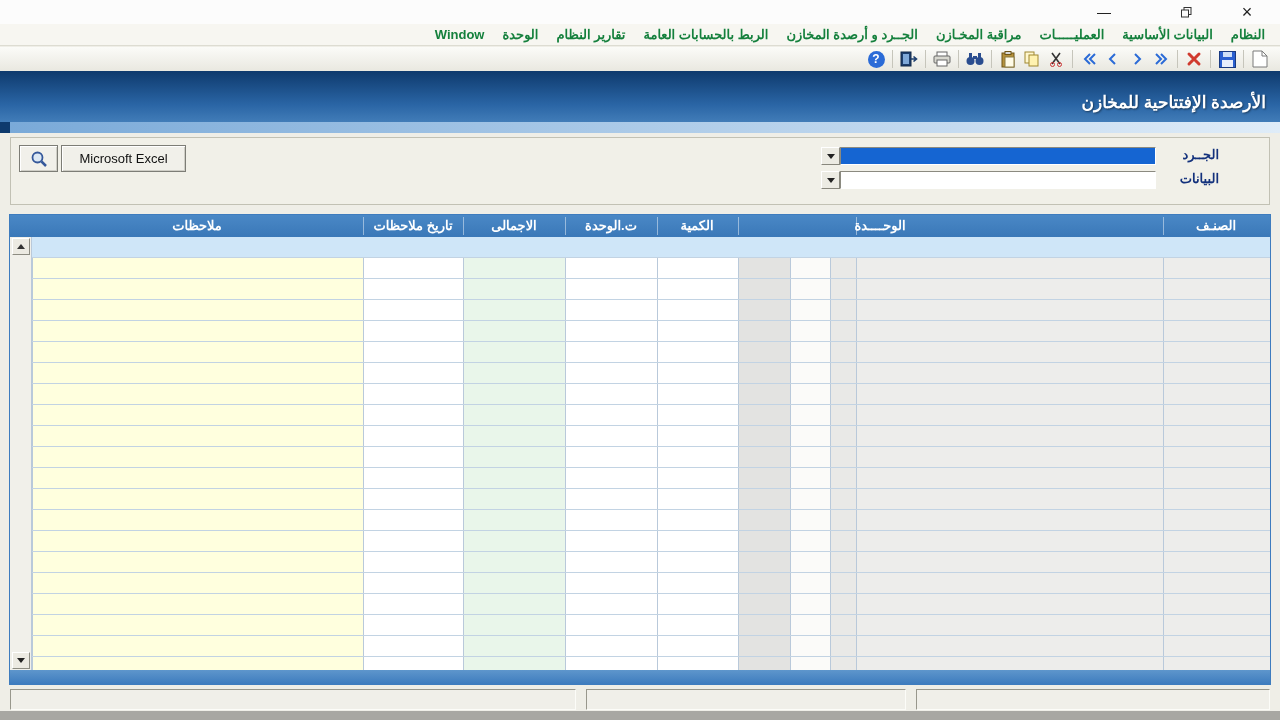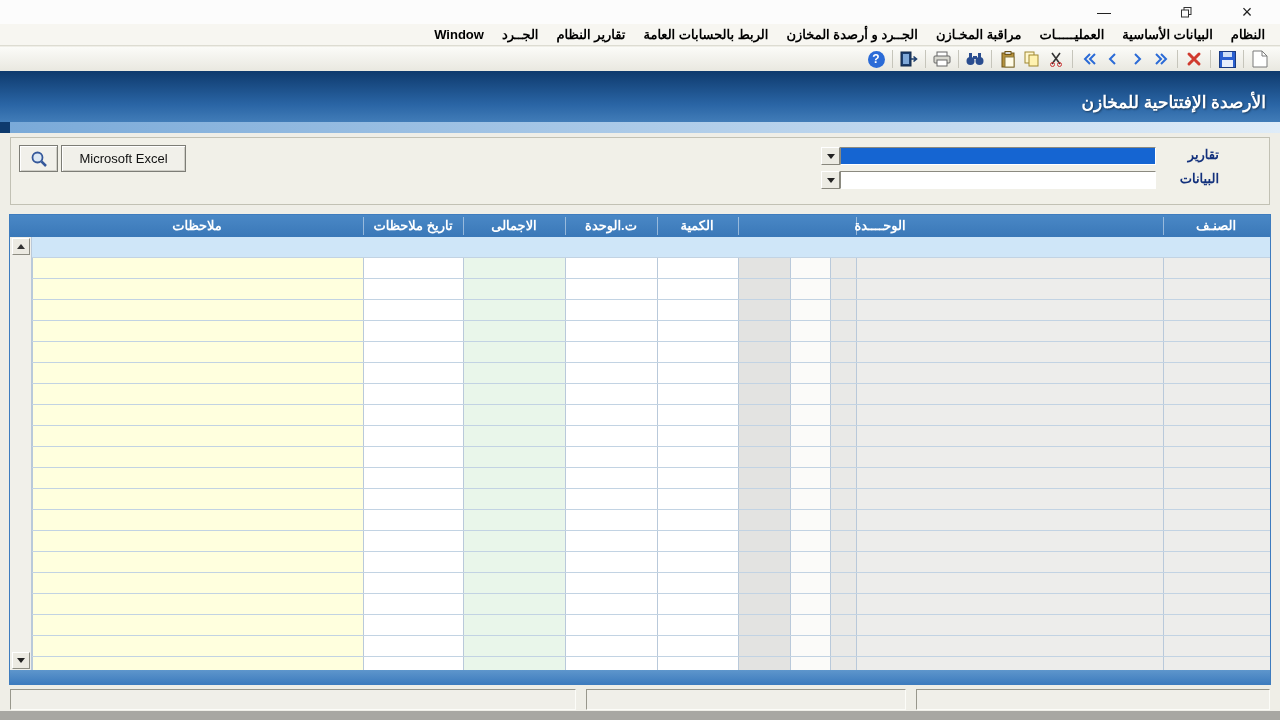--- a/index.html
+++ b/index.html
@@ -9,21 +9,21 @@
     font-family:"Liberation Sans", sans-serif;
   }
   
   .titlebar{position:absolute;top:0;left:0;width:1280px;height:24px;background:#fcfcfc;}
   .win-btn{position:absolute;top:0;height:24px;width:32px;display:flex;align-items:center;justify-content:center;color:#222;font-size:14px;cursor:default;}
   #btn-min{left:1088px;}
   #btn-restore{left:1170px;}
   #btn-close{left:1231px;font-size:18px;}
   
   .menubar{position:absolute;top:24px;left:0;width:1280px;height:22px;background:#f7f6f1;border-bottom:1px solid #dddcd2;display:flex;direction:rtl;align-items:center;padding:0 6px;box-sizing:border-box;}
-  .menu-item{padding:0 9px;font-size:13px;font-weight:700;color:#000000;line-height:21px;white-space:nowrap;}
+  .menu-item{padding:0 9px;font-size:13px;font-weight:700;color:#15803d;line-height:21px;white-space:nowrap;}
   
   .toolbar{position:absolute;top:47px;left:0;width:1280px;height:24px;background:linear-gradient(#fbfbf8,#e9e8e0);display:flex;align-items:center;justify-content:flex-end;padding:0 8px;box-sizing:border-box;}
   .tb-btn{width:24px;height:22px;display:flex;align-items:center;justify-content:center;}
   .tb-sep{width:1px;height:18px;background:#c6c5bb;margin:0 4px;}
   .help-circle{width:17px;height:17px;border-radius:50%;background:#2b6bd7;color:#fff;font-size:12px;font-weight:700;display:flex;align-items:center;justify-content:center;}
   
   .banner{position:absolute;top:71px;left:0;width:1280px;height:61px;background:linear-gradient(#0e3a6d,#2a65a5 55%,#4f8ac3);}
   .banner-title{position:absolute;top:50%;right:14px;transform:translateY(-50%);color:#fff;font-size:17px;font-weight:700;text-shadow:1px 1px 2px rgba(0,0,0,.45);direction:rtl;}
   .banner-strip{position:absolute;top:122px;left:0;width:1280px;height:11px;background:linear-gradient(to right,#79a9d8,#dfecf8);}
   .banner-notch{position:absolute;top:122px;left:0;width:10px;height:11px;background:#0e3a6d;}
@@ -90,21 +90,21 @@
 </div>
 
 <div class="menubar">
   <span class="menu-item">النظام</span>
   <span class="menu-item">البيانات الأساسية</span>
   <span class="menu-item">العمليـــــات</span>
   <span class="menu-item">مراقبة المخـازن</span>
   <span class="menu-item">الجــرد و أرصدة المخازن</span>
   <span class="menu-item">الربط بالحسابات العامة</span>
   <span class="menu-item">تقارير النظام</span>
-  <span class="menu-item">الجــرد</span>
+  <span class="menu-item">الوحدة</span>
   <span class="menu-item">Window</span>
 </div>
 
 <div class="toolbar">
   <span class="tb-btn">
     <span class="help-circle">?</span>
   </span>
   <span class="tb-sep"></span>
   <span class="tb-btn">
     <svg width="18" height="16">
@@ -196,21 +196,21 @@
   </span>
 </div>
 
 <div class="banner">
   <span class="banner-title">الأرصدة الإفتتاحية للمخازن</span>
 </div>
 <div class="banner-strip"></div>
 <div class="banner-notch"></div>
 
 <div class="form-panel">
-  <span class="form-label" id="label-warehouse">تقارير</span>
+  <span class="form-label" id="label-warehouse">الجــرد</span>
   <div class="combo-field" id="combo-warehouse"></div>
   <span class="combo-arrow-btn" id="arrow-warehouse">
     <span class="dn-tri"></span>
   </span>
 
   <span class="form-label" id="label-items">البيانات</span>
   <div class="combo-field" id="combo-items"></div>
   <span class="combo-arrow-btn" id="arrow-items">
     <span class="dn-tri"></span>
   </span>

